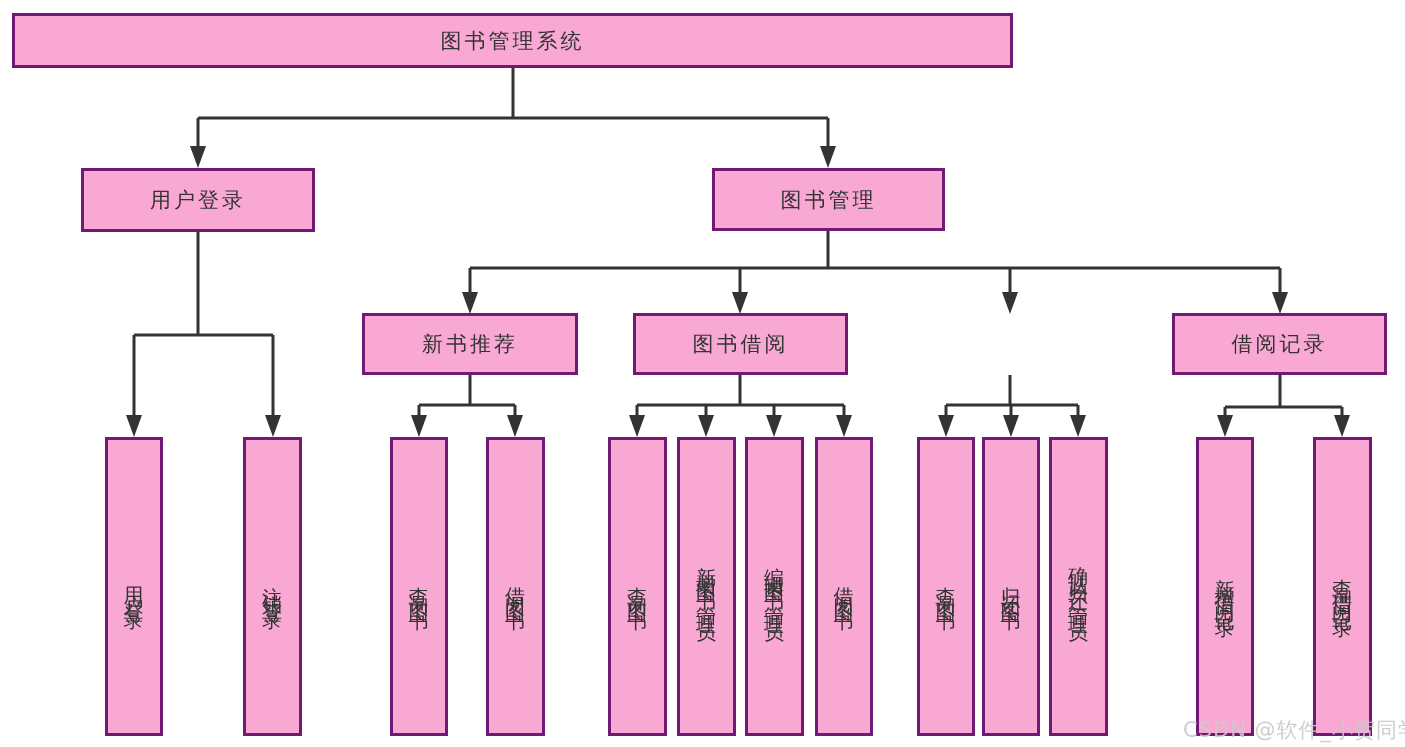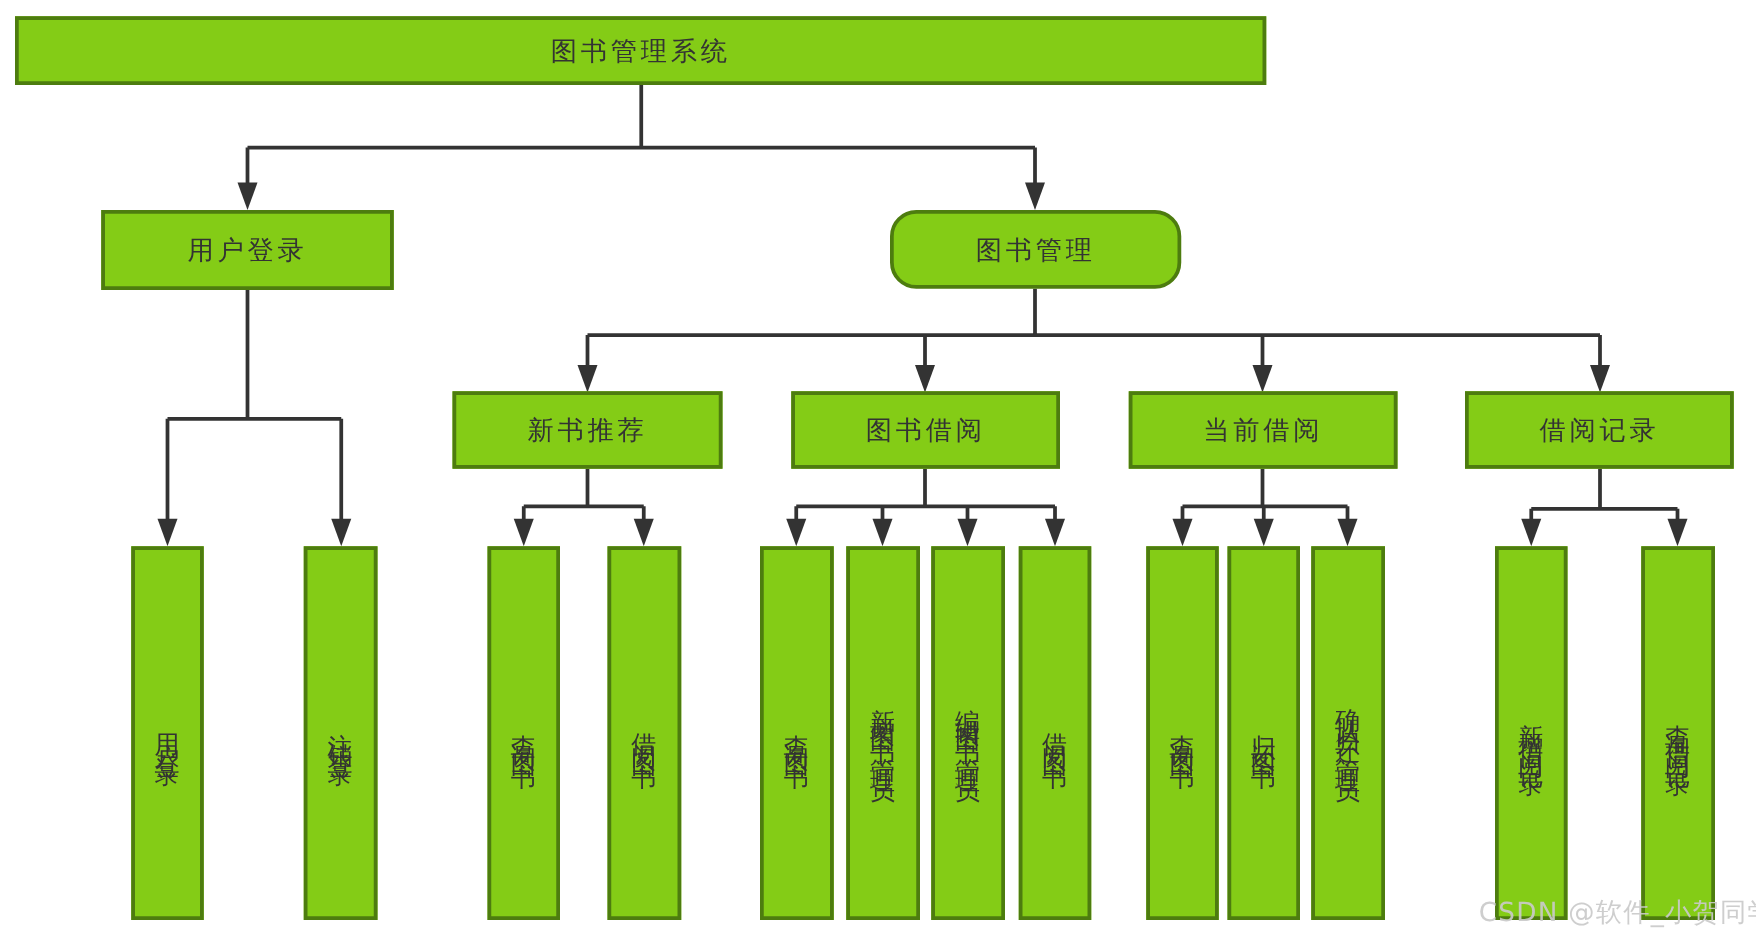--- a/index.html
+++ b/index.html
@@ -19,22 +19,22 @@
     position: absolute;
     left: 0;
     top: 0;
     width: 1405px;
     height: 747px;
     z-index: 1;
   }
   .box {
     position: absolute;
     box-sizing: border-box;
-    background: #84cc16;
-    border: 3px solid #4d7c0f;
+    background: #f9a8d4;
+    border: 3px solid #701a75;
     color: #333333;
     display: flex;
     align-items: center;
     justify-content: center;
     text-align: right;
     z-index: 2;
   }
   .h-box {
     font-size: 21px;
     letter-spacing: 3px;
@@ -44,21 +44,21 @@
     writing-mode: vertical-rl;
     text-orientation: mixed;
     font-size: 20px;
     letter-spacing: 8px;
     line-height: 1;
   }
   
   #root-box       { left: 12px;  top: 13px;  width: 1001px; height: 55px; }
   
   #user-login     { left: 81px;  top: 168px; width: 234px; height: 64px; }
-  #book-mgmt      { left: 712px; top: 168px; width: 233px; height: 63px; border-radius: 21px; }
+  #book-mgmt      { left: 712px; top: 168px; width: 233px; height: 63px; }
   
   #new-book-rec   { left: 362px; top: 313px; width: 216px; height: 62px; }
   #book-borrow    { left: 633px; top: 313px; width: 215px; height: 62px; }
   #current-borrow { left: 903px; top: 313px; width: 215px; height: 62px; }
   #borrow-records { left: 1172px;top: 313px; width: 215px; height: 62px; }
   
   .leaf { top: 437px; height: 299px; width: 58px; }
   #leaf-user-login          { left: 105px; }
   #leaf-logout              { left: 243px; width: 59px; }
   #leaf-query-books-1       { left: 390px; }
@@ -129,21 +129,20 @@
     </g>
   </svg>
 
   <div class="box h-box" id="root-box">图书管理系统</div>
 
   <div class="box h-box" id="user-login">用户登录</div>
   <div class="box h-box" id="book-mgmt">图书管理</div>
 
   <div class="box h-box" id="book-borrow">图书借阅</div>
   <div class="box h-box" id="new-book-rec">新书推荐</div>
-  <div class="box h-box" id="current-borrow">当前借阅</div>
   <div class="box h-box" id="borrow-records">借阅记录</div>
 
   <div class="box v-box leaf" id="leaf-user-login">用户登录</div>
   <div class="box v-box leaf" id="leaf-logout">注销登录</div>
 
   <div class="box v-box leaf" id="leaf-query-books-1">查询图书</div>
   <div class="box v-box leaf" id="leaf-borrow-books-1">借阅图书</div>
 
   <div class="box v-box leaf" id="leaf-query-books-2">查询图书</div>
   <div class="box v-box leaf" id="leaf-add-book-admin">新增图书（管理员）</div>

